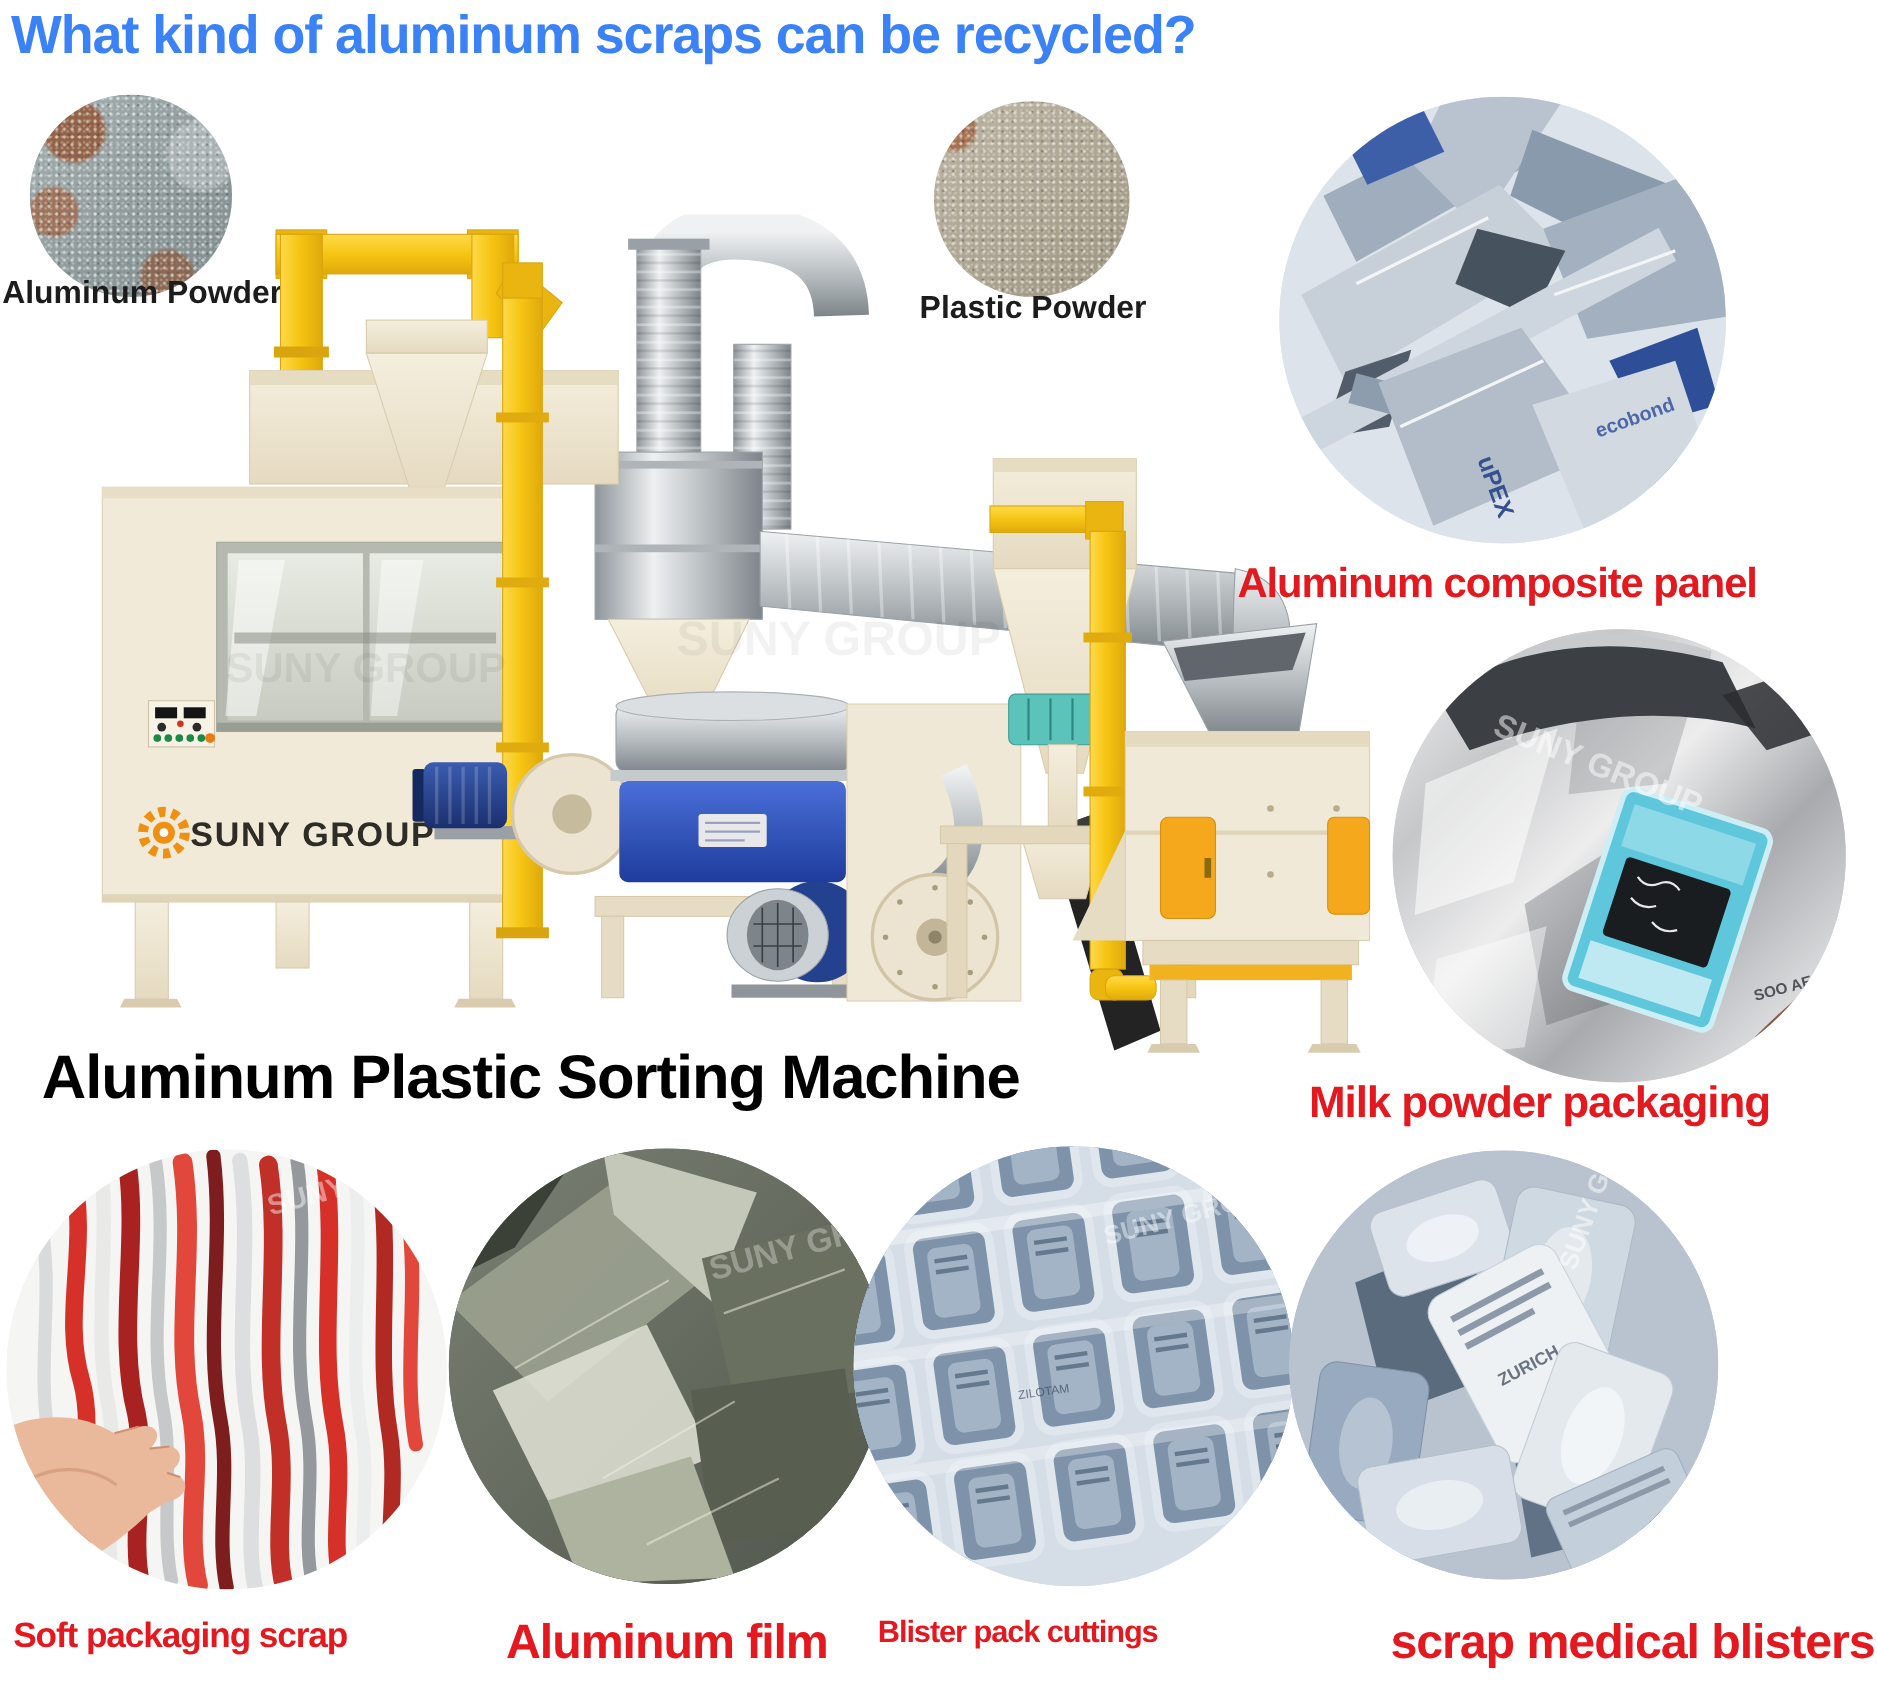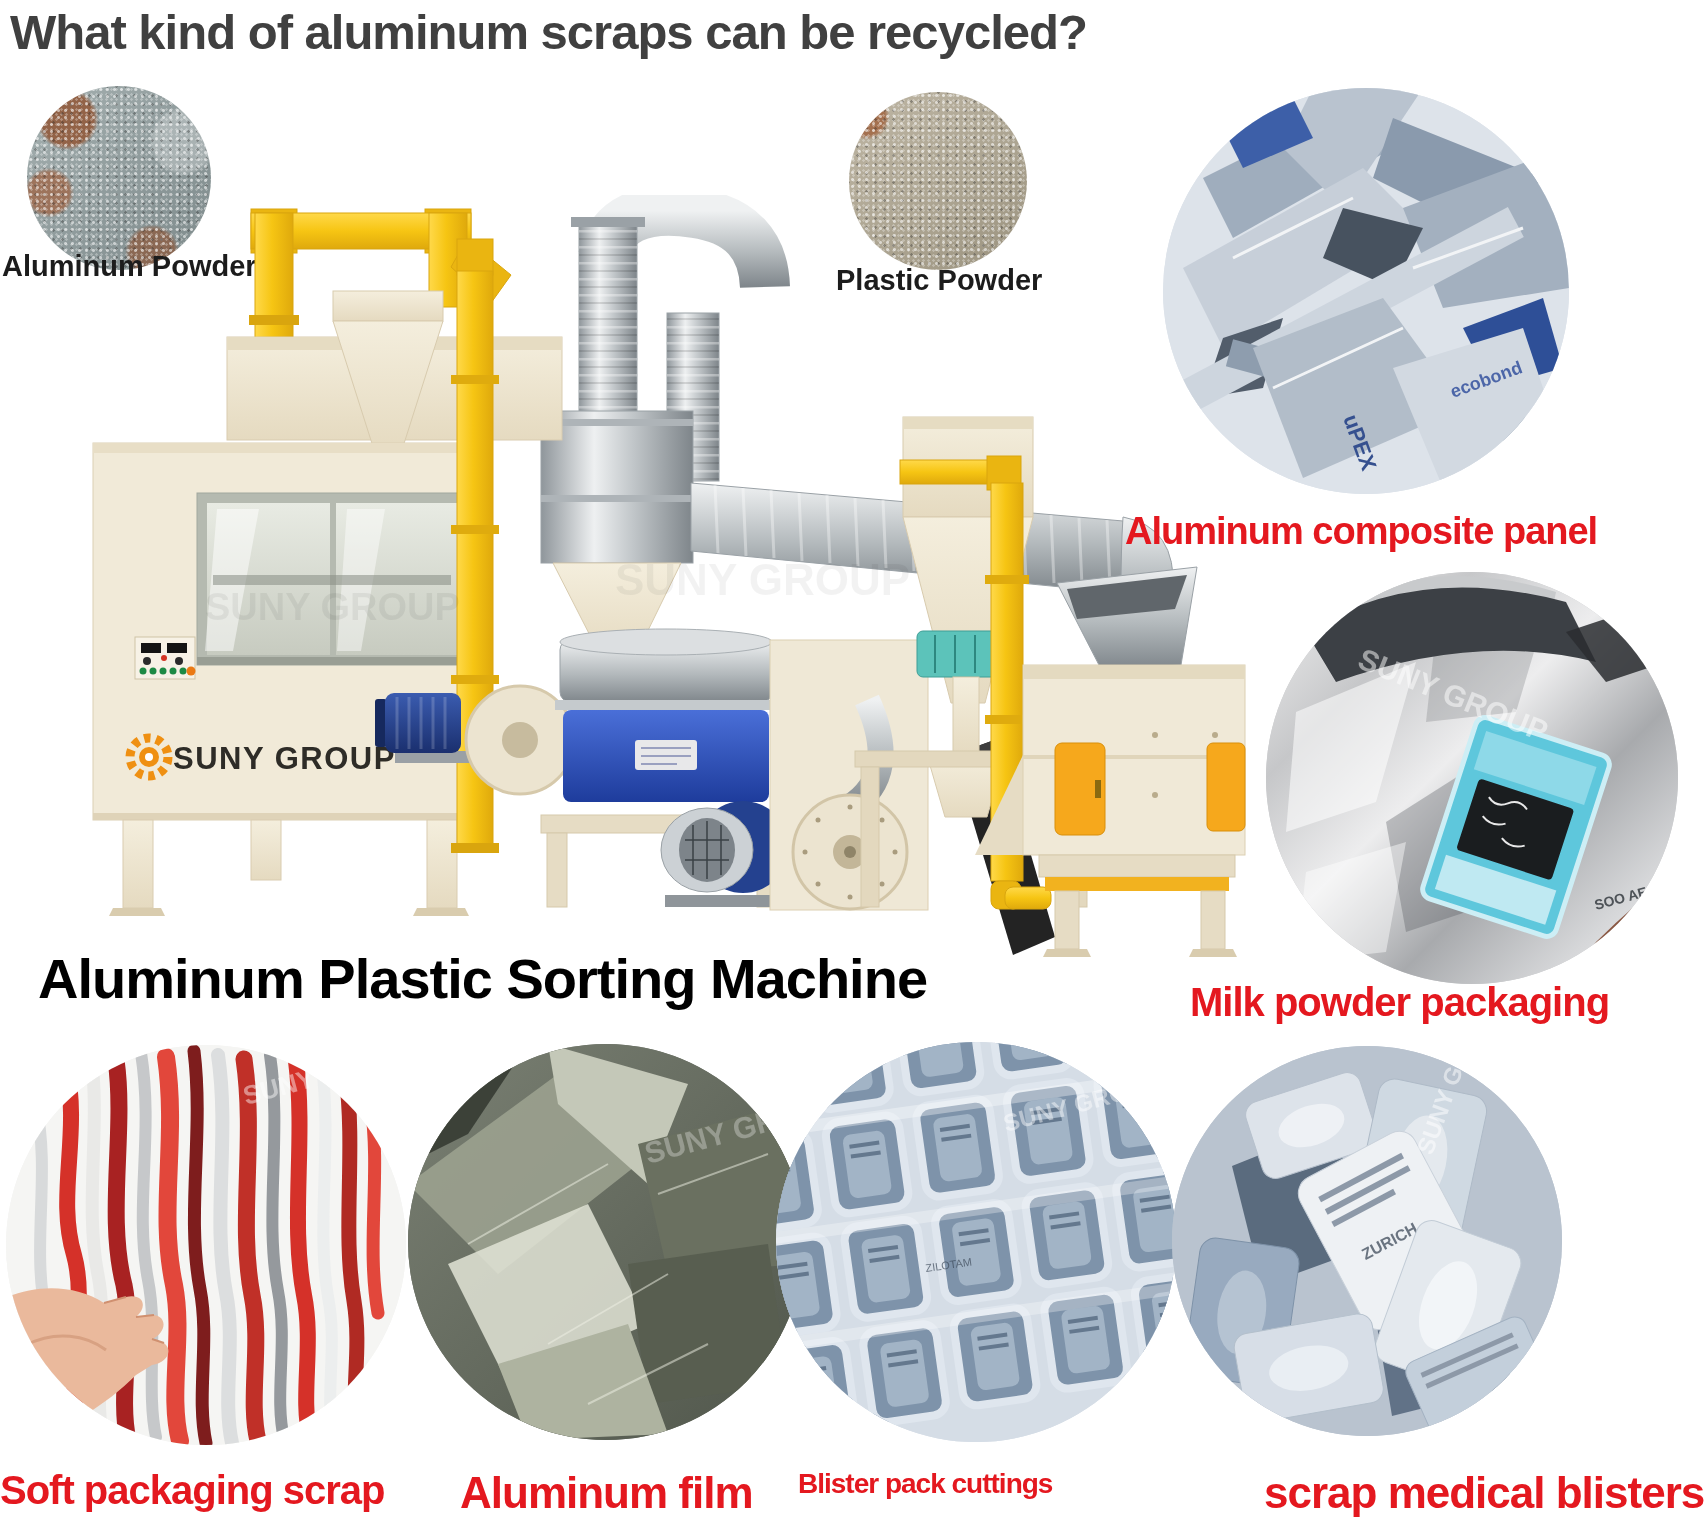--- a/index.html
+++ b/index.html
@@ -1,19 +1,19 @@
 <!DOCTYPE html>
 <html><head>
 <meta charset="utf-8">
 <style>
   html,body{margin:0;padding:0}
   body{width:1706px;height:1534px;position:relative;background:#ffffff;
        font-family:"Liberation Sans",sans-serif;overflow:hidden}
   .abs{position:absolute}
-  .title{left:10px;top:4px;font-size:49px;font-weight:bold;letter-spacing:-1px;color:#404040;white-space:nowrap}
+  .title{left:10px;top:4px;font-size:49px;font-weight:bold;letter-spacing:-1px;color:#3b82f6;white-space:nowrap}
   .caption-green{left:38px;top:946px;font-size:56px;font-weight:bold;color:#000000;letter-spacing:-1px;white-space:nowrap}
   .photo-circle{border-radius:50%;overflow:hidden}
   .pc-svg{width:100%;height:100%;display:block}
   .powder-label{font-size:29px;font-weight:bold;color:#1c1c1c;text-align:center;white-space:nowrap}
   .red-label{font-weight:bold;color:#e4181f;text-align:left;letter-spacing:-1px;white-space:nowrap}
   #c-alupow{left:27px;top:86px;width:184px;height:184px;
     background:
       radial-gradient(circle at 22% 18%, rgba(146,95,66,.95) 0 26px, rgba(146,95,66,0) 31px),
       radial-gradient(circle at 12% 58%, rgba(158,107,79,.85) 0 20px, rgba(158,107,79,0) 25px),
       radial-gradient(circle at 68% 90%, rgba(140,90,62,.75) 0 22px, rgba(140,90,62,0) 27px),
@@ -33,21 +33,21 @@
   #c-composite{left:1163px;top:88px;width:406px;height:406px;background:#dde3ea}
   #c-milk{left:1266px;top:572px;width:412px;height:412px;background:#c9cacc}
   #c-soft{left:6px;top:1045px;width:400px;height:400px;background:#f4f4f2}
   #c-film{left:408px;top:1044px;width:396px;height:396px;background:#6a7064}
   #c-blister{left:776px;top:1042px;width:400px;height:400px;background:#d5dde6}
   #c-medical{left:1172px;top:1046px;width:390px;height:390px;background:#b9c3cf}
   #l-alupow{left:2px;top:250px;width:235px}
   #l-plaspow{left:836px;top:264px;width:205px}
   #l-composite{left:1125px;top:510px;width:460px;font-size:38px}
   #l-milk{left:1190px;top:980px;width:460px;font-size:40px}
-  #l-soft{left:0;top:1468px;width:436px;font-size:40px}
+  #l-soft{left:12px;top:1468px;width:436px;font-size:32px}
   #l-film{left:460px;top:1468px;width:346px;font-size:44px}
   #l-blister{left:798px;top:1468px;width:410px;font-size:28px}
   #l-medical{left:1264px;top:1468px;width:442px;font-size:44px}
   #machine{left:55px;top:195px;width:1200px;height:770px}
 </style>
 </head>
 <body>
 
 <div class="abs title">What kind of aluminum scraps can be recycled?</div>
 

